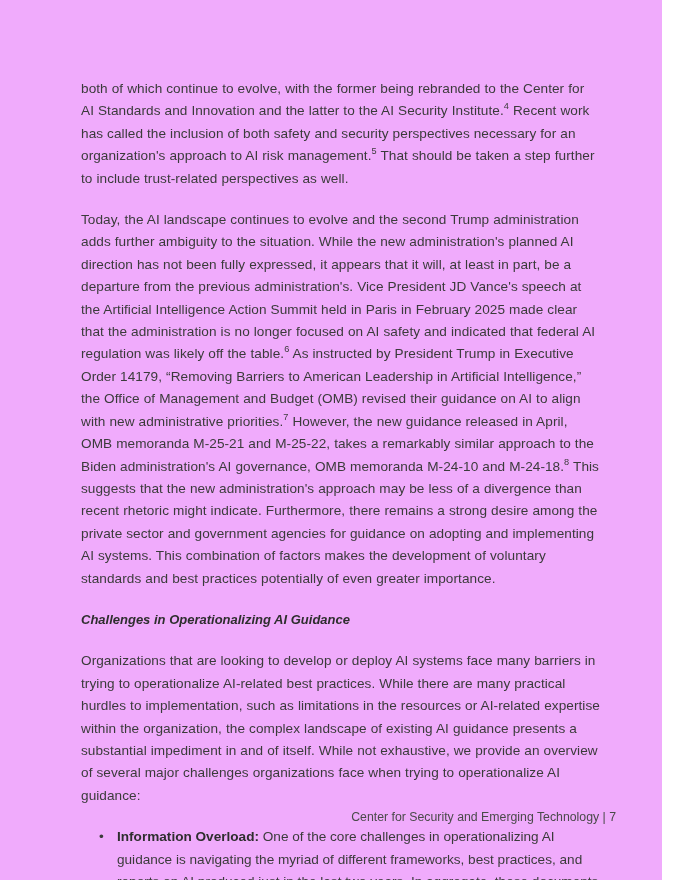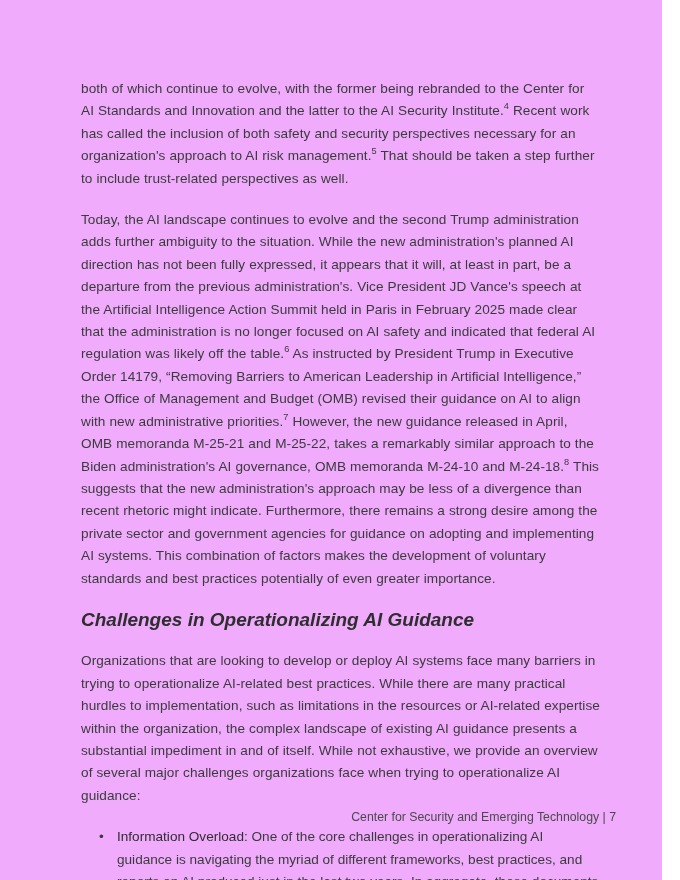--- a/index.html
+++ b/index.html
@@ -27,21 +27,21 @@
     font-size: 13.6px;
     line-height: 22.4px;
     color: #3b3b3b;
     text-align: left;
     letter-spacing: 0.005em;
     word-spacing: 0.01em;
   }
   .para:last-child { margin-bottom: 0; }
   .sub-heading {
     margin: 0 0 19px 0;
-    font-size: 19px;
+    font-size: 13px;
     line-height: 22.4px;
     font-weight: bold;
     font-style: italic;
     color: #2e2e2e;
   }
   sup.fn {
     font-size: 9.2px;
     line-height: 0;
     vertical-align: super;
     color: #3b3b3b;
@@ -62,21 +62,21 @@
   .bullet-item:last-child { margin-bottom: 0; }
   .bullet-dot {
     position: absolute;
     left: 18px;
     top: 0;
     font-size: 13.6px;
     line-height: 22.4px;
     color: #3b3b3b;
   }
   .lead-in {
-    font-weight: normal;
+    font-weight: bold;
     color: #2e2e2e;
   }
   .footer {
     position: absolute;
     left: 97px;
     top: 808px;
     width: 519px;
     text-align: right;
     font-size: 12.3px;
     line-height: 18px;

